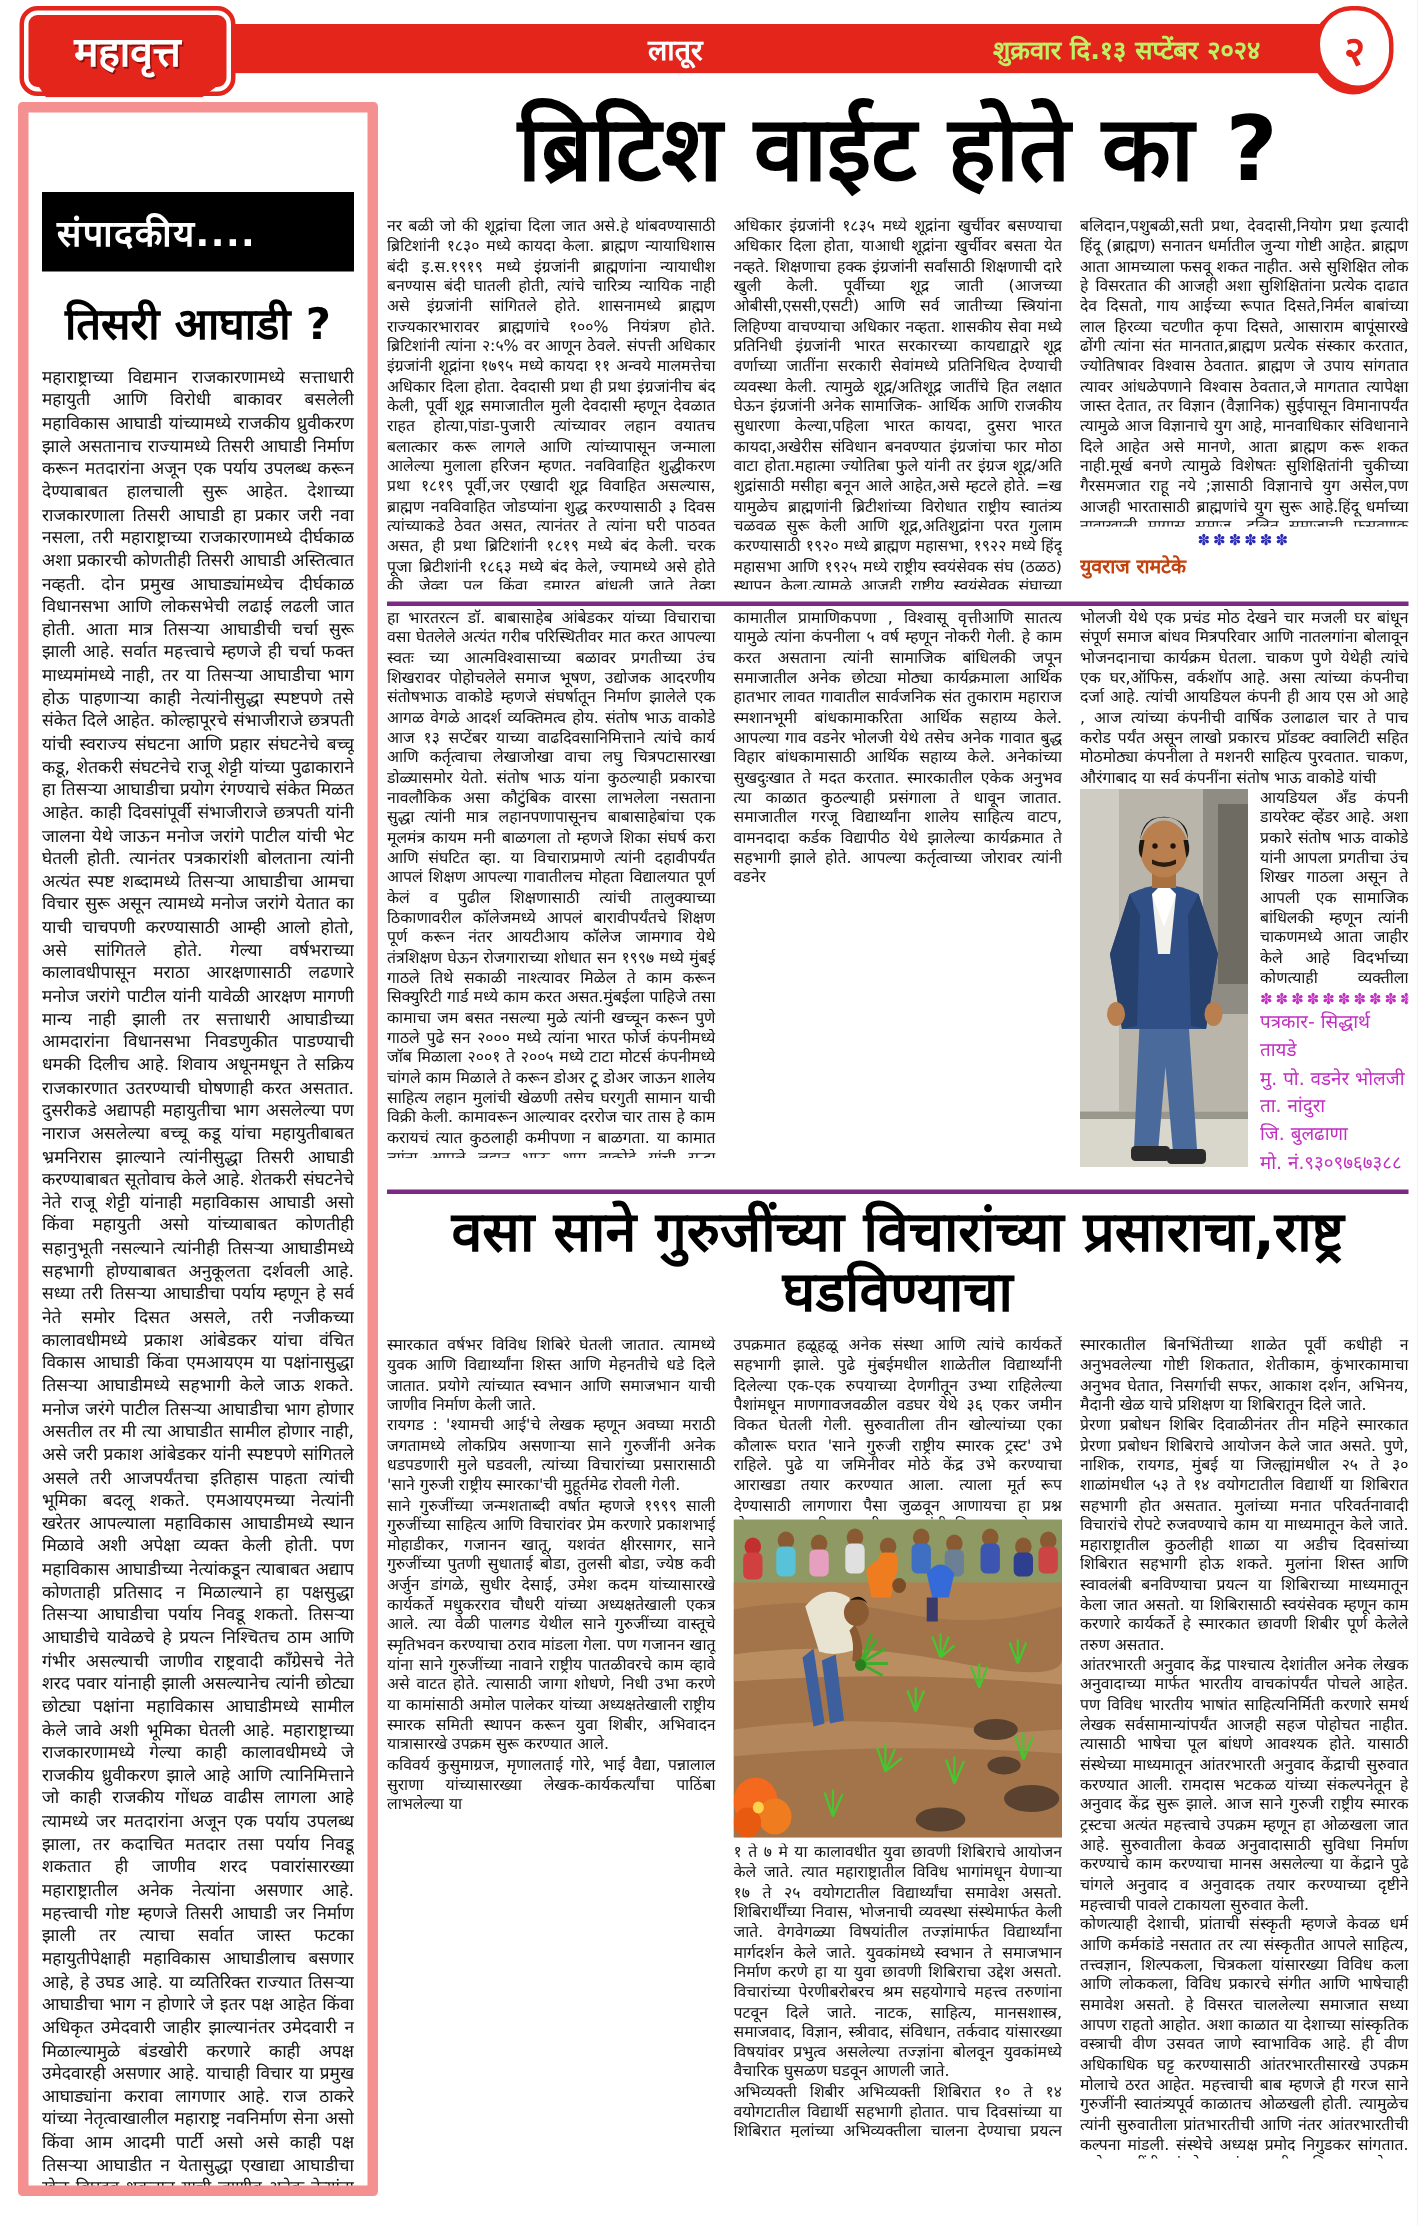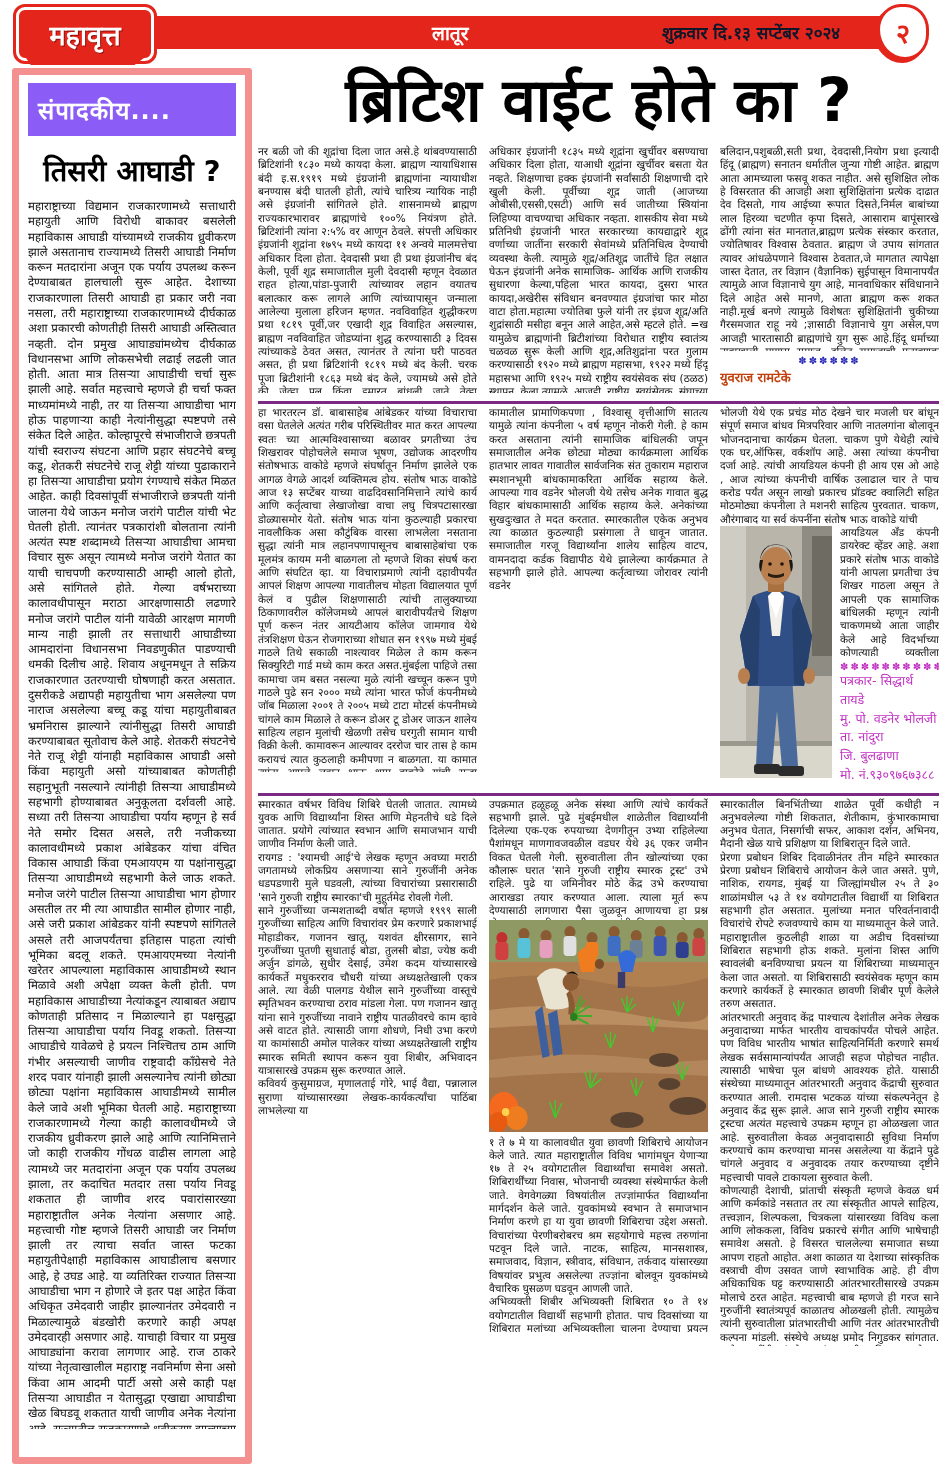--- a/index.html
+++ b/index.html
@@ -5,37 +5,37 @@
   html,body{margin:0;padding:0;background:#e9e9e9;}
   #page{position:relative;width:945px;height:1484px;margin:0 auto;background:#ffffff;
         font-family:"DejaVu Sans","Liberation Sans",sans-serif;color:#111;overflow:hidden;}
 
   
   .hdr{position:absolute;left:0;top:0;width:945px;height:66px;}
   .hdr-band{position:absolute;left:132px;top:16px;width:786px;height:33px;background:#e3251c;
             clip-path:polygon(2.5% 0,100% 0,97.5% 100%,0 100%);
             display:flex;align-items:center;}
   .hdr-city{position:absolute;left:300px;color:#ffffff;font-weight:bold;font-size:19px;}
-  .hdr-date{position:absolute;left:530px;color:#0f172a;font-weight:bold;font-size:17px;}
+  .hdr-date{position:absolute;left:530px;color:#bef264;font-weight:bold;font-size:17px;}
   .masthead{position:absolute;left:16px;top:7px;width:132px;height:48px;background:#e3251c;
             border:3px solid #fff;outline:3px solid #e3251c;border-radius:9px;
             display:flex;align-items:center;justify-content:center;font-family:Liberation Mono, monospace;}
   .masthead span{color:#fff;font-weight:bold;font-size:27px;text-shadow:1px 1px 0 #8d0f0a;}
   .masthead-tail{position:absolute;left:26px;top:58px;width:118px;height:7px;background:#e3251c;
             clip-path:polygon(0 0,100% 0,92% 100%,4% 100%);}
   .pagenum{position:absolute;right:16px;top:4px;width:46px;height:50px;background:#fff;
            border:3px solid #e3251c;border-radius:50% 50% 50% 60%;
            display:flex;align-items:center;justify-content:center;
            color:#e3251c;font-weight:bold;font-size:27px;box-shadow:-3px 3px 0 #e3251c;}
 
   
   .editorial{position:absolute;left:12px;top:68px;width:240px;height:1396px;box-sizing:border-box;
              border:7px solid #f59090;border-radius:3px;padding:8px 9px;overflow:hidden;background:#fff;}
-  .ed-label{background:#8b5cf6;color:#fff;font-weight:bold;font-size:24px;
-            padding:10px 10px;letter-spacing:1px;}
+  .ed-label{background:#000000;color:#fff;font-weight:bold;font-size:24px;
+            padding:10px 10px;letter-spacing:1px;margin-top:45px;}
   .ed-headline{text-align:center;font-weight:bold;font-size:29px;margin:14px 0 10px;color:#000;}
   .ed-body{font-size:11.5px;line-height:1.33;text-align:justify;white-space:pre-line;
            height:1230px;overflow:hidden;}
 
   
   .main{position:absolute;left:258px;top:66px;width:681px;}
   .art-h1{font-weight:bold;text-align:center;color:#000;}
   .a1 .art-h1{font-size:60px;line-height:1.15;margin:0 0 10px;}
   .a2 .art-h1{font-size:40px;line-height:1.1;margin:6px 0 8px;}
   .a3 .art-h1{font-size:37px;line-height:1.1;margin:6px 0 8px;}
@@ -155,20 +155,21 @@
               <div class="byline-m">मो. नं.९३०९७६७३८८</div>
             </div>
           </div>
         </div>
       </div>
     </section>
 
     <div class="divider"></div>
 
     <section class="a3">
+      <h1 class="art-h1">वसा साने गुरुजींच्या विचारांच्या प्रसाराचा,राष्ट्र घडविण्याचा</h1>
       <div class="cols">
         <div class="col">स्मारकात वर्षभर विविध शिबिरे घेतली जातात. त्यामध्ये युवक आणि विद्यार्थ्यांना शिस्त आणि मेहनतीचे धडे दिले जातात. प्रयोगे त्यांच्यात स्वभान आणि समाजभान याची जाणीव निर्माण केली जाते.
 रायगड : 'श्यामची आई'चे लेखक म्हणून अवघ्या मराठी जगतामध्ये लोकप्रिय असणाऱ्या साने गुरुजींनी अनेक धडपडणारी मुले घडवली, त्यांच्या विचारांच्या प्रसारासाठी 'साने गुरुजी राष्ट्रीय स्मारका'ची मुहूर्तमेढ रोवली गेली.
 साने गुरुजींच्या जन्मशताब्दी वर्षात म्हणजे १९९९ साली गुरुजींच्या साहित्य आणि विचारांवर प्रेम करणारे प्रकाशभाई मोहाडीकर, गजानन खातू, यशवंत क्षीरसागर, साने गुरुजींच्या पुतणी सुधाताई बोडा, तुलसी बोडा, ज्येष्ठ कवी अर्जुन डांगळे, सुधीर देसाई, उमेश कदम यांच्यासारखे कार्यकर्ते मधुकरराव चौधरी यांच्या अध्यक्षतेखाली एकत्र आले. त्या वेळी पालगड येथील साने गुरुजींच्या वास्तूचे स्मृतिभवन करण्याचा ठराव मांडला गेला. पण गजानन खातू यांना साने गुरुजींच्या नावाने राष्ट्रीय पातळीवरचे काम व्हावे असे वाटत होते. त्यासाठी जागा शोधणे, निधी उभा करणे या कामांसाठी अमोल पालेकर यांच्या अध्यक्षतेखाली राष्ट्रीय स्मारक समिती स्थापन करून युवा शिबीर, अभिवादन यात्रासारखे उपक्रम सुरू करण्यात आले.
 कविवर्य कुसुमाग्रज, मृणालताई गोरे, भाई वैद्या, पन्नालाल सुराणा यांच्यासारख्या लेखक-कार्यकर्त्यांचा पाठिंबा लाभलेल्या या</div>
         <div class="col2box">
           <div class="c2top">उपक्रमात हळूहळू अनेक संस्था आणि त्यांचे कार्यकर्ते सहभागी झाले. पुढे मुंबईमधील शाळेतील विद्यार्थ्यांनी दिलेल्या एक-एक रुपयाच्या देणगीतून उभ्या राहिलेल्या पैशांमधून माणगावजवळील वडघर येथे ३६ एकर जमीन विकत घेतली गेली. सुरुवातीला तीन खोल्यांच्या एका कौलारू घरात 'साने गुरुजी राष्ट्रीय स्मारक ट्रस्ट' उभे राहिले. पुढे या जमिनीवर मोठे केंद्र उभे करण्याचा आराखडा तयार करण्यात आला. त्याला मूर्त रूप देण्यासाठी लागणारा पैसा जुळवून आणायचा हा प्रश्न होताच. त्यासाठी तत्कालीन मुख्यमंत्री विलासराव देशमुख आणि अर्थमंत्री जयंत पाटील यांनी सहयोग दिला. स्मारकातील युवा भवनामार्फत निरनिराळ्या युवा शिबिरांचे आयोजन केले जाते. यात युवा छावणी शिबीर, अभिव्यक्ती शिबीर आणि प्रेरणा प्रबोधन शिबिरांचा समावेश असतो. दरवर्षी दहा हजाराहून अधिक विद्यार्थी, युवक या शिबिरांमध्ये सहभागी होतात.
 युवा छावणी शिबीर स्मारकाच्या माध्यमातून दरवर्षी उन्हाळ्यात</div>
           <div>
 

